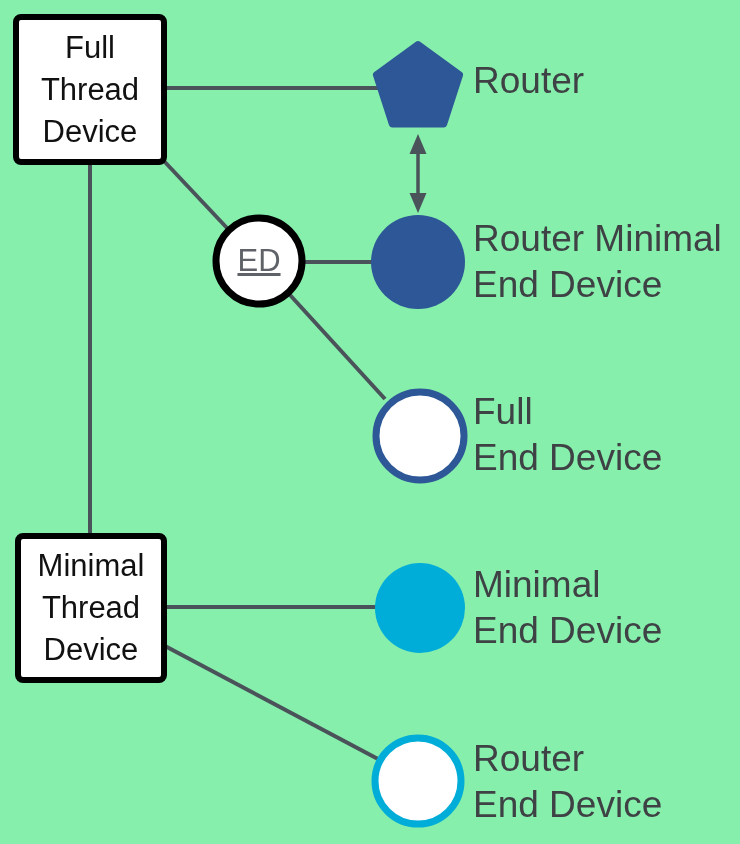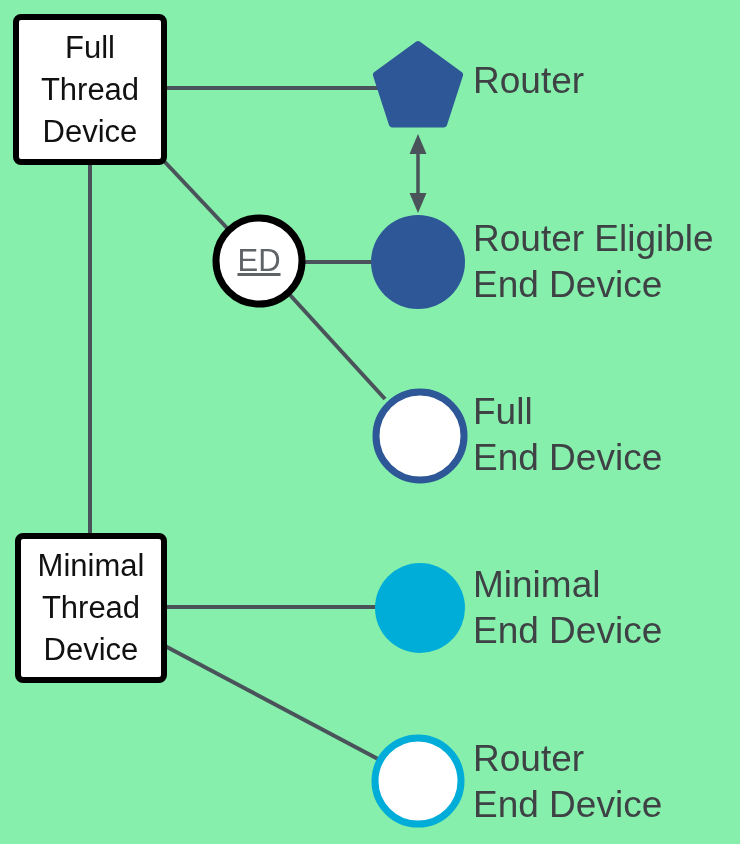--- a/index.html
+++ b/index.html
@@ -153,21 +153,21 @@
     <div>Device</div>
   </div>
 
   <div class="ed-text">ED</div>
 
   <div class="node-label label-router">
     <div>Router</div>
   </div>
 
   <div class="node-label label-reed">
-    <div>Router Eligible</div>
+    <div>Router Minimal</div>
     <div>End Device</div>
   </div>
 
   <div class="node-label label-fed">
     <div>Full</div>
     <div>End Device</div>
   </div>
 
   <div class="node-label label-med">
     <div>Minimal</div>

